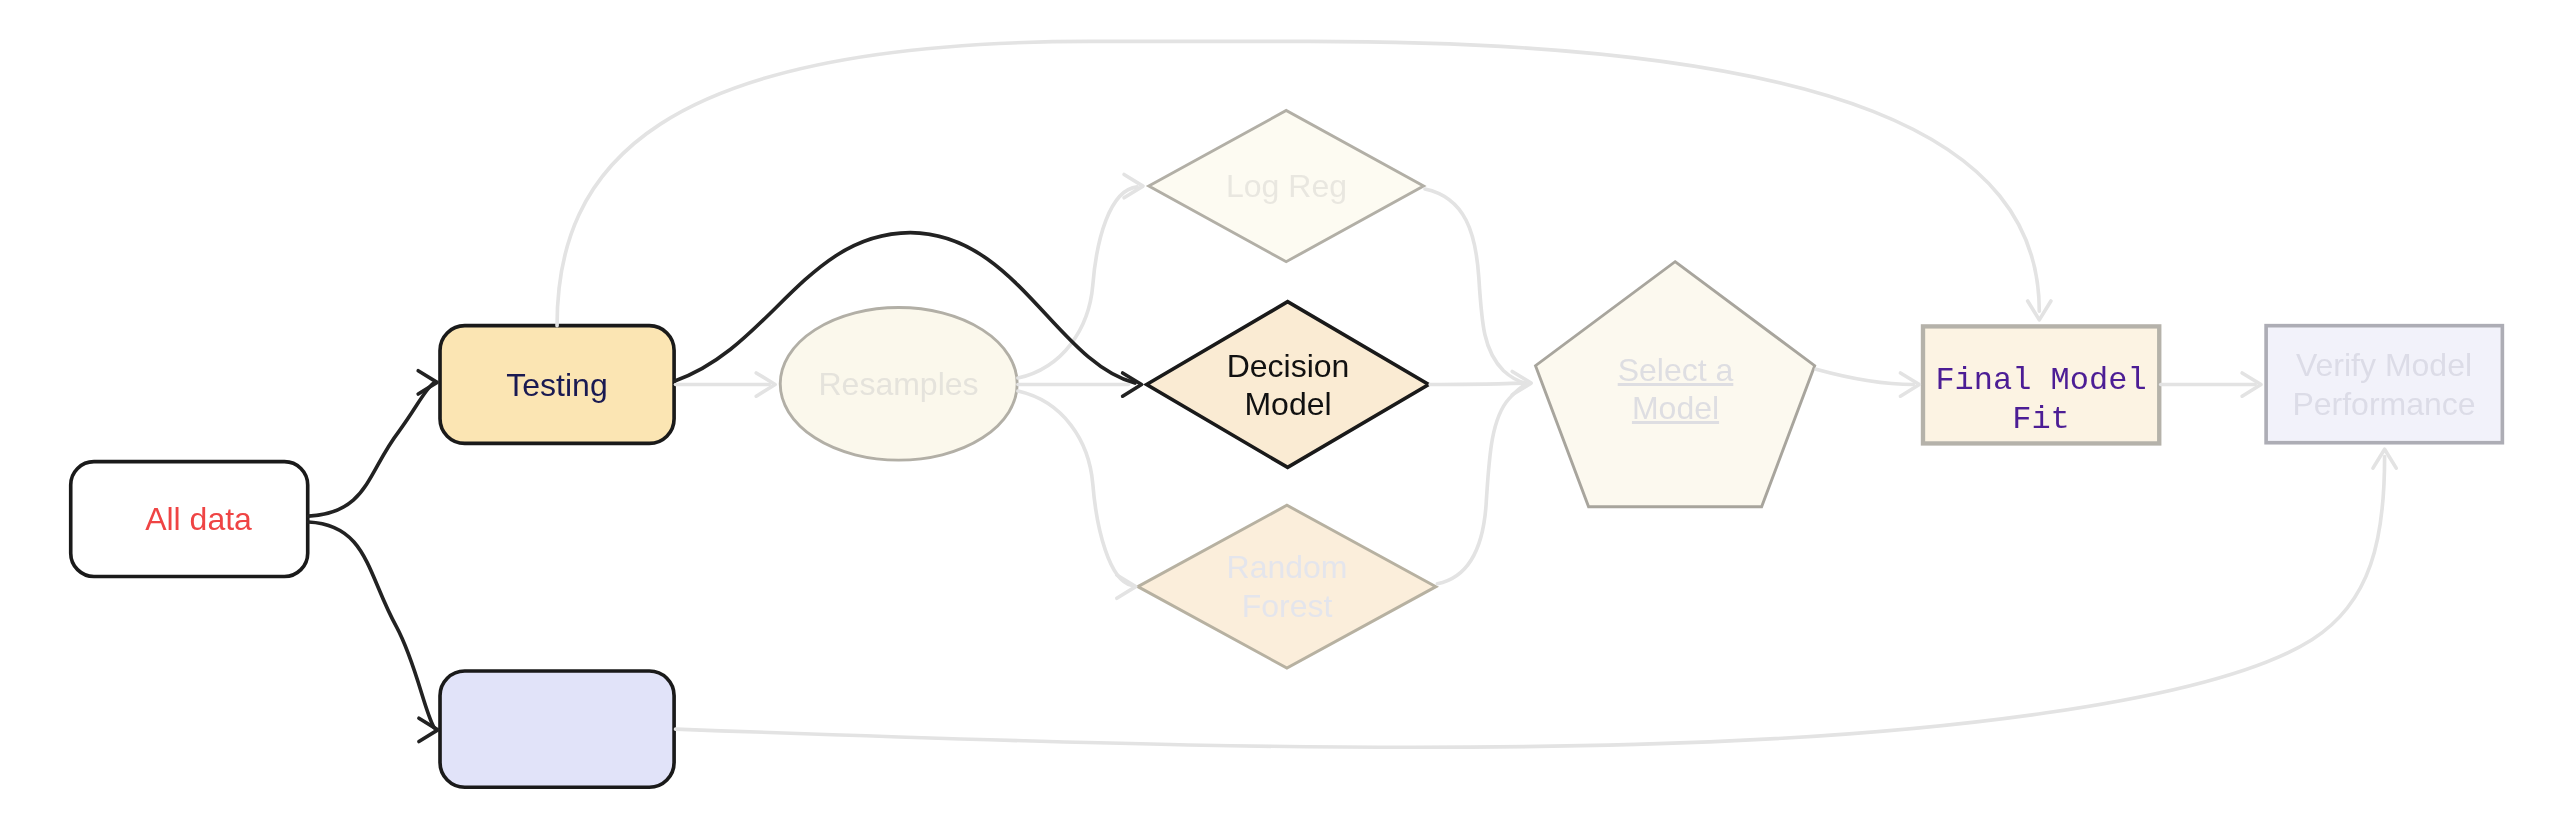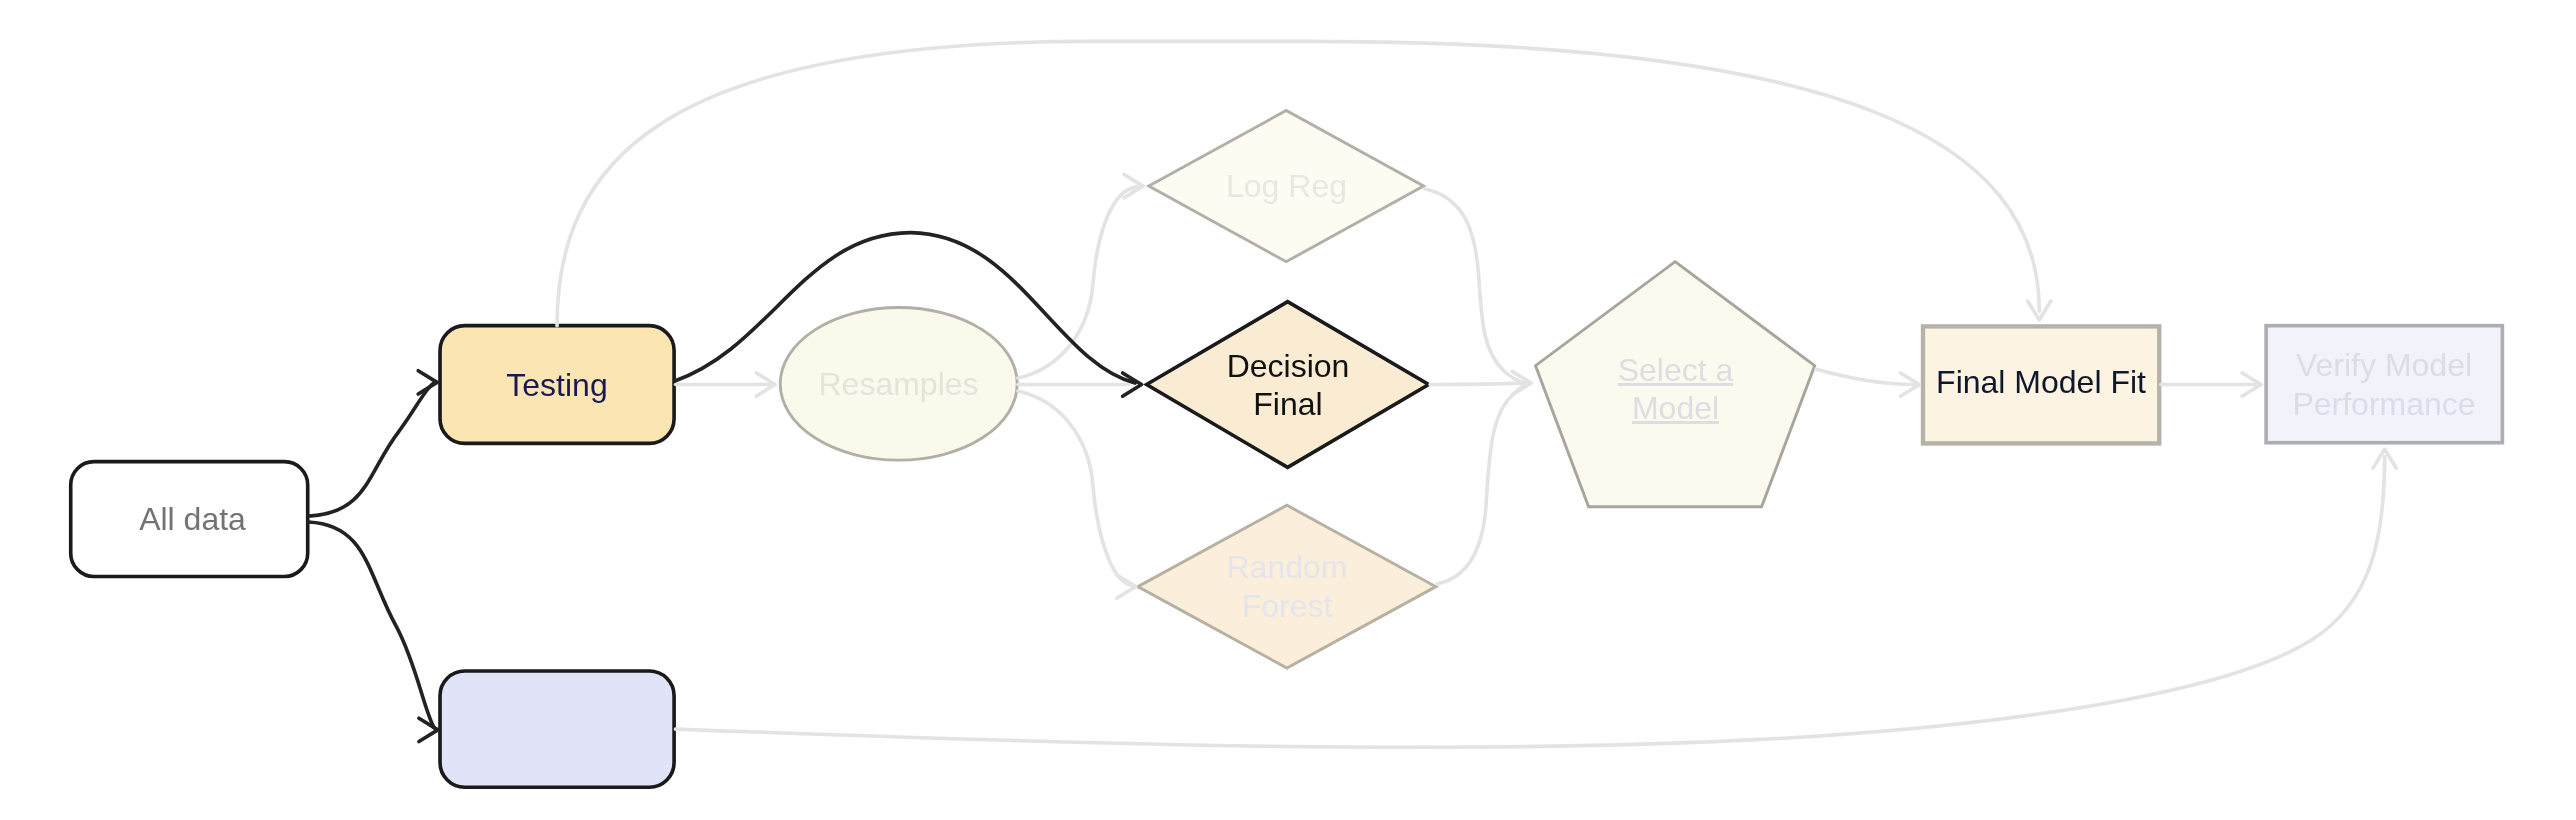--- a/index.html
+++ b/index.html
@@ -75,29 +75,29 @@
 
       <path d="M 424 718 C 505 722 505 790 545 862 C 572 912 584 980 597 1001"></path>
       <path d="M 576 988 L 602 1004 L 576 1020"></path>
 
       <path d="M 928 524 C 1060 478 1108 321 1252 320 C 1398 321 1452 498 1561 527"></path>
       <path d="M 1544 513 L 1570 529 L 1544 545"></path>
     </g>
   </svg>
 
   <div class="labels">
-    <div class="label" style="left: 74px; top: 462px; width: 237px; height: 115px; color: #737373;">All data</div>
+    <div class="label" style="left: 80px; top: 462px; width: 237px; height: 115px; color: #ef4444;">All data</div>
     <div class="label" style="left: 440px; top: 326px; width: 234px; height: 118px; color: rgb(26, 26, 82);">Testing</div>
     <div class="label" style="left: 780px; top: 308px; width: 237px; height: 153px; color: rgb(229, 227, 220);">Resamples</div>
     <div class="label" style="left: 1149px; top: 111px; width: 275px; height: 151px; color: rgb(233, 231, 224);">Log Reg</div>
     <div class="label" style="left: 1147px; top: 302px; width: 282px; height: 166px; color: rgb(17, 17, 17);">Decision
-Final</div>
+Model</div>
     <div class="label" style="left: 1138px; top: 505px; width: 298px; height: 163px; color: rgb(228, 229, 236);">Random
 Forest</div>
     <div class="label" style="left: 1536px; top: 287px; width: 279px; height: 204px; color: rgb(222, 222, 226); text-decoration: underline;">Select a
 Model</div>
-    <div class="label" style="left: 1923px; top: 324px; width: 236px; height: 117px; color: #0f172a;">Final Model Fit</div>
+    <div class="label" style="left: 1923px; top: 342px; width: 236px; height: 117px; color: #4c1d95; font-family: Liberation Mono, monospace;">Final Model Fit</div>
     <div class="label" style="left: 2266px; top: 326px; width: 236px; height: 117px; color: rgb(220, 220, 231);">Verify Model
 Performance</div>
   </div>
 
 </div>
 
 
 </body></html>

